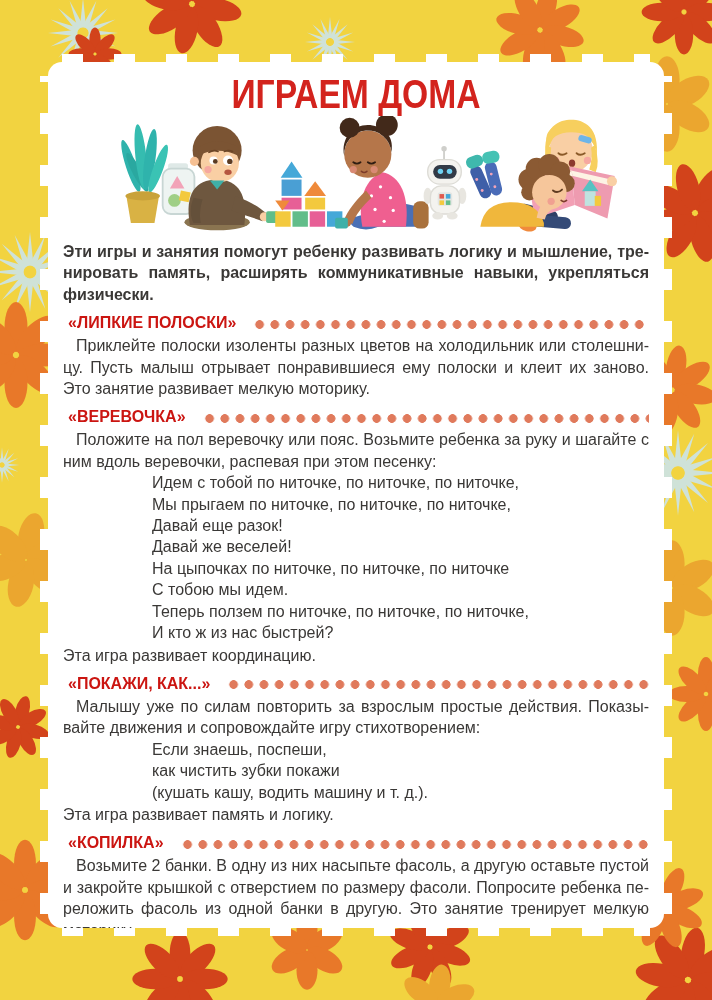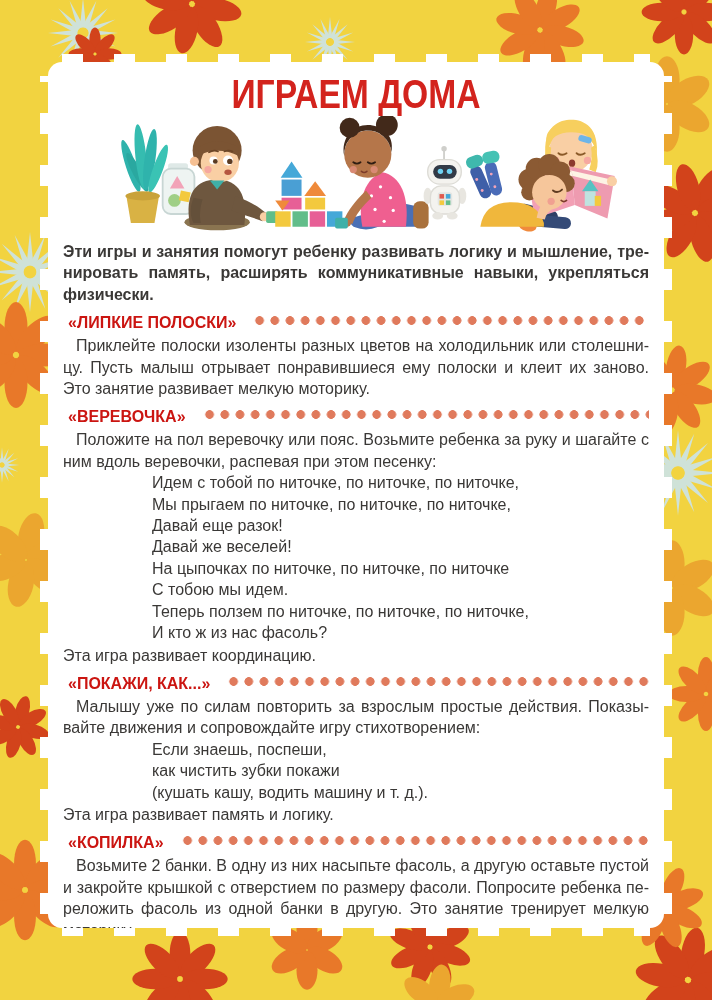--- a/index.html
+++ b/index.html
@@ -20,21 +20,21 @@
   .perf.l,.perf.r{top:76px;height:838px;width:8px;background:repeating-linear-gradient(0deg,#fff 0 21px,rgba(0,0,0,0) 21px 52px)}
   .perf.l{left:40px}.perf.r{left:664px}
   h1{
     margin:4px 0 0;text-align:center;
     font-size:41px;line-height:44px;font-weight:700;letter-spacing:0;
     color:#d3231d;transform:scaleX(.82);
   }
   .illo{display:block;margin:0 auto}
   p{margin:0;font-size:16px;line-height:21.4px;text-align:justify}
   .intro{font-weight:700;margin:7px 0 0}
-  .sec-head{display:flex;align-items:flex-start;gap:16px;margin:9px 0 3px;padding-left:5px}
+  .sec-head{display:flex;align-items:center;gap:16px;margin:9px 0 3px;padding-left:5px}
   .sec-title{font-size:16px;font-weight:700;color:#cb1511;white-space:nowrap}
   .dots{flex:1;height:9px;margin-top:2px;
     background-image:radial-gradient(circle,#e07a5c 4.1px,rgba(0,0,0,0) 4.6px);
     background-size:15.2px 9px;background-repeat:repeat-x;background-position:0 50%}
   .body-p{text-indent:13px}
   .poem{margin:0 0 1px 89px;font-size:16px;line-height:21.4px}
   .closer{margin:1px 0 0}
   .it{}
 </style>
 </head>
@@ -285,21 +285,21 @@
     </div>
     <p class="body-p">Положите на пол веревочку или пояс. Возьмите ребенка за руку и шагайте с ним вдоль веревочки, распевая при этом песенку:</p>
     <div class="poem">
       <div>Идем с тобой по ниточке, по ниточке, по ниточке,</div>
       <div>Мы прыгаем по ниточке, по ниточке, по ниточке,</div>
       <div>Давай еще разок!</div>
       <div>Давай же веселей!</div>
       <div>На цыпочках по ниточке, по ниточке, по ниточке</div>
       <div>С тобою мы идем.</div>
       <div>Теперь ползем по ниточке, по ниточке, по ниточке,</div>
-      <div>И кто ж из нас фасоль?</div>
+      <div>И кто ж из нас быстрей?</div>
     </div>
     <p class="closer">Эта игра развивает координацию.</p>
   </div>
 
   <div>
     <div class="sec-head">
       <span class="sec-title">«ПОКАЖИ, КАК...»</span>
       <span class="dots"></span>
     </div>
     <p class="body-p">Малышу уже по силам повторить за взрослым простые действия. Показы­вайте движения и сопровождайте игру стихотворением:</p>

